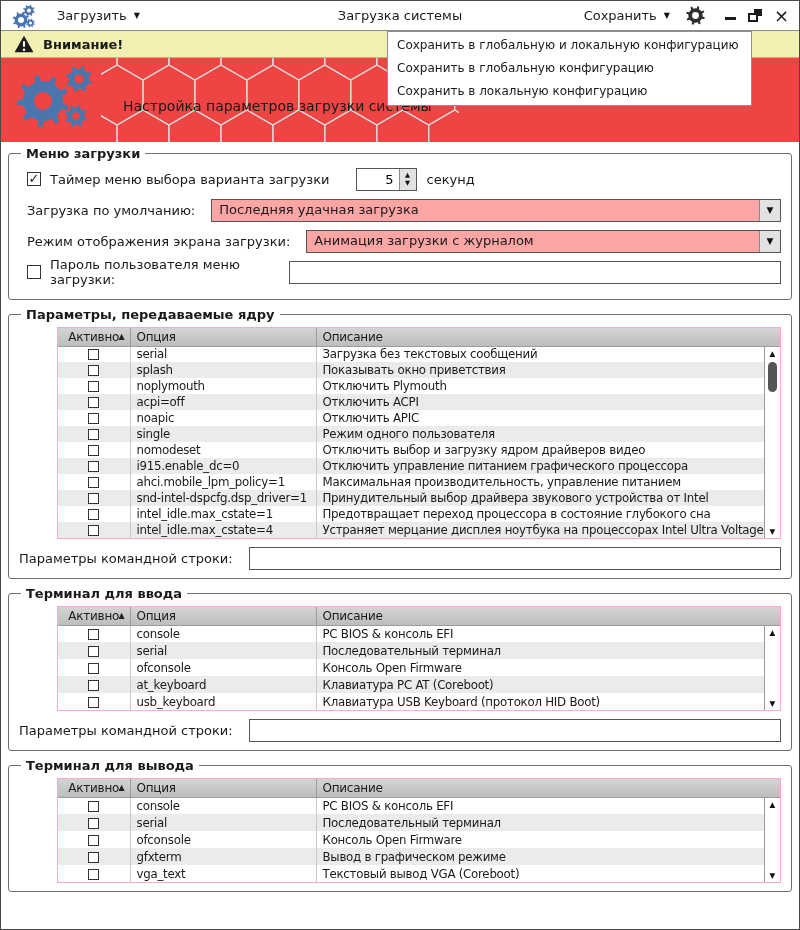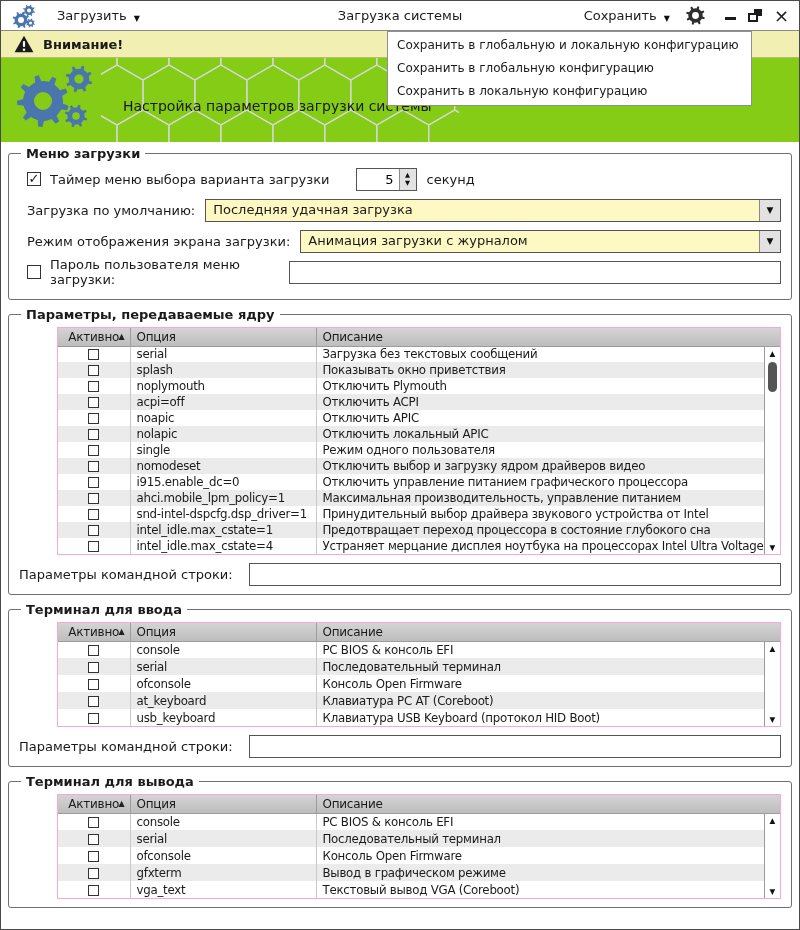--- a/index.html
+++ b/index.html
@@ -3,38 +3,38 @@
 <meta charset="utf-8">
 <style>
   * { box-sizing: border-box; }
   html,body { margin:0; padding:0; background:#fff; }
   body { width:800px; height:930px; font-family:"DejaVu Sans", sans-serif; color:#1a1a1a; }
   .window { width:800px; height:930px; border:1px solid #4a4a4a; display:flex; flex-direction:column; position:relative; background:#fff; overflow:hidden; }
 
   
   .topbar { height:30px; flex:0 0 30px; display:flex; align-items:center; padding:0 8px; border-bottom:1px solid #8a8a8a; position:relative; background:#fff; }
   .appicon { width:26px; height:26px; }
-  .menubtn { display:flex; align-items:flex-end; gap:7px; font-size:13px; cursor:default; }
+  .menubtn { display:flex; align-items:center; gap:7px; font-size:13px; cursor:default; }
   .menubtn.load { margin-left:22px; }
   .caret { font-size:8px; color:#111; }
   .wtitle { position:absolute; left:50%; transform:translateX(-50%); font-size:13px; }
   .tr-cluster { margin-left:auto; display:flex; align-items:center; gap:15px; }
   .gearbtn { width:21px; height:21px; display:flex; }
   .winctl { display:flex; align-items:center; gap:12px; margin-left:4px; margin-right:2px; }
   .wc-min { width:11px; height:3px; background:#1b1b1b; margin-top:6px; }
   .wc-rest { position:relative; width:14px; height:13px; }
   .wc-rest .back { position:absolute; right:0; top:0; width:8px; height:7px; background:#1b1b1b; }
   .wc-rest .front { position:absolute; left:0; bottom:0; width:10px; height:9px; background:#fff; border:2px solid #1b1b1b; }
   .wc-close { font-size:18px; line-height:13px; font-weight:500; }
 
   
   .warnbar { height:27px; flex:0 0 27px; background:#f1f0b2; border-bottom:1px solid #bcba74; display:flex; align-items:center; gap:9px; padding-left:13px; font-size:13px; font-weight:bold; }
 
   
-  .hero { height:84px; flex:0 0 84px; position:relative; background:#84cc16; }
+  .hero { height:84px; flex:0 0 84px; position:relative; background:#ef4444; }
   #hexgrid { position:absolute; left:100px; top:0; }
   .logo { position:absolute; left:12px; top:6px; }
   .hero-title { position:absolute; left:122px; top:40px; font-size:14px; }
 
   
   .savemenu { position:absolute; left:386px; top:30px; width:365px; background:#fff; border:1px solid #8f8f8f; z-index:50; list-style:none; margin:0; padding:2px 0; }
   .savemenu li { font-size:12px; padding:4px 9px 5px; white-space:nowrap; }
 
   
   fieldset { margin:0 7px; border:1px solid #6f6f6f; border-radius:3px; padding:2px 10px 8px 10px; background:#fff; }
@@ -44,21 +44,21 @@
 
   .frow { display:flex; align-items:center; height:24px; margin:4px 0 7px 8px; font-size:13px; }
   .cklbl { display:flex; align-items:center; gap:9px; }
   .cklbl.w { width:252px; flex:0 0 252px; }
   .cb { width:14px; height:14px; border:1px solid #333; background:#fff; display:inline-flex; align-items:center; justify-content:center; flex:0 0 14px; }
   .cb.checked::after { content:"✓"; font-size:13px; font-weight:bold; margin-top:-2px; }
   .spin { display:flex; height:23px; border:1px solid #555; margin-left:26px; background:#fff; }
   .spin input { width:42px; border:none; outline:none; text-align:right; font-size:13px; padding-right:5px; font-family:inherit; }
   .spin .sbtn { width:17px; background:#e2e2e2; border-left:1px solid #8a8a8a; display:flex; flex-direction:column; align-items:center; justify-content:center; font-size:6.5px; line-height:1.25; color:#111; }
   .unit { margin-left:10px; }
-  .combo { display:flex; flex:1; height:23px; border:1px solid #555; background:#fef9c3; align-items:stretch; margin-left:10px; }
+  .combo { display:flex; flex:1; height:23px; border:1px solid #555; background:#fca5a5; align-items:stretch; margin-left:16px; }
   .combo .val { flex:1; padding:2px 7px 0; font-size:13px; white-space:nowrap; overflow:hidden; }
   .combo .btn { width:21px; background:#e2e2e2; border-left:1px solid #8a8a8a; display:flex; align-items:center; justify-content:center; font-size:9px; color:#111; }
   .tinput { flex:1; height:23px; border:1px solid #555; margin-left:10px; font-size:13px; padding:0 6px; font-family:inherit; outline:none; }
 
   
   .twrap { position:relative; border:1px solid #f9a8d4; margin-left:38px; margin-top:3px; background:#fca5a5; }
   table.ttable { width:100%; border-collapse:collapse; table-layout:fixed; font-size:11.8px; letter-spacing:-0.25px; }
   .ttable thead th { background:linear-gradient(#d4d4d4,#bdbdbd); height:18px; font-weight:normal; font-size:12px; text-align:left; padding:0 6px; border-right:1px solid #9c9c9c; border-bottom:1px solid #9c9c9c; white-space:nowrap; }
   .ttable thead th.tha { text-align:center; position:relative; }
   .ttable thead th:last-child { border-right:none; }
@@ -241,25 +241,20 @@
               <td>acpi=off</td>
               <td>Отключить ACPI</td>
             </tr>
             <tr>
               <td class="c-act"><span class="cb"></span></td>
               <td>noapic</td>
               <td>Отключить APIC</td>
             </tr>
             <tr>
               <td class="c-act"><span class="cb"></span></td>
-              <td>nolapic</td>
-              <td>Отключить локальный APIC</td>
-            </tr>
-            <tr>
-              <td class="c-act"><span class="cb"></span></td>
               <td>single</td>
               <td>Режим одного пользователя</td>
             </tr>
             <tr>
               <td class="c-act"><span class="cb"></span></td>
               <td>nomodeset</td>
               <td>Отключить выбор и загрузку ядром драйверов видео</td>
             </tr>
             <tr>
               <td class="c-act"><span class="cb"></span></td>

